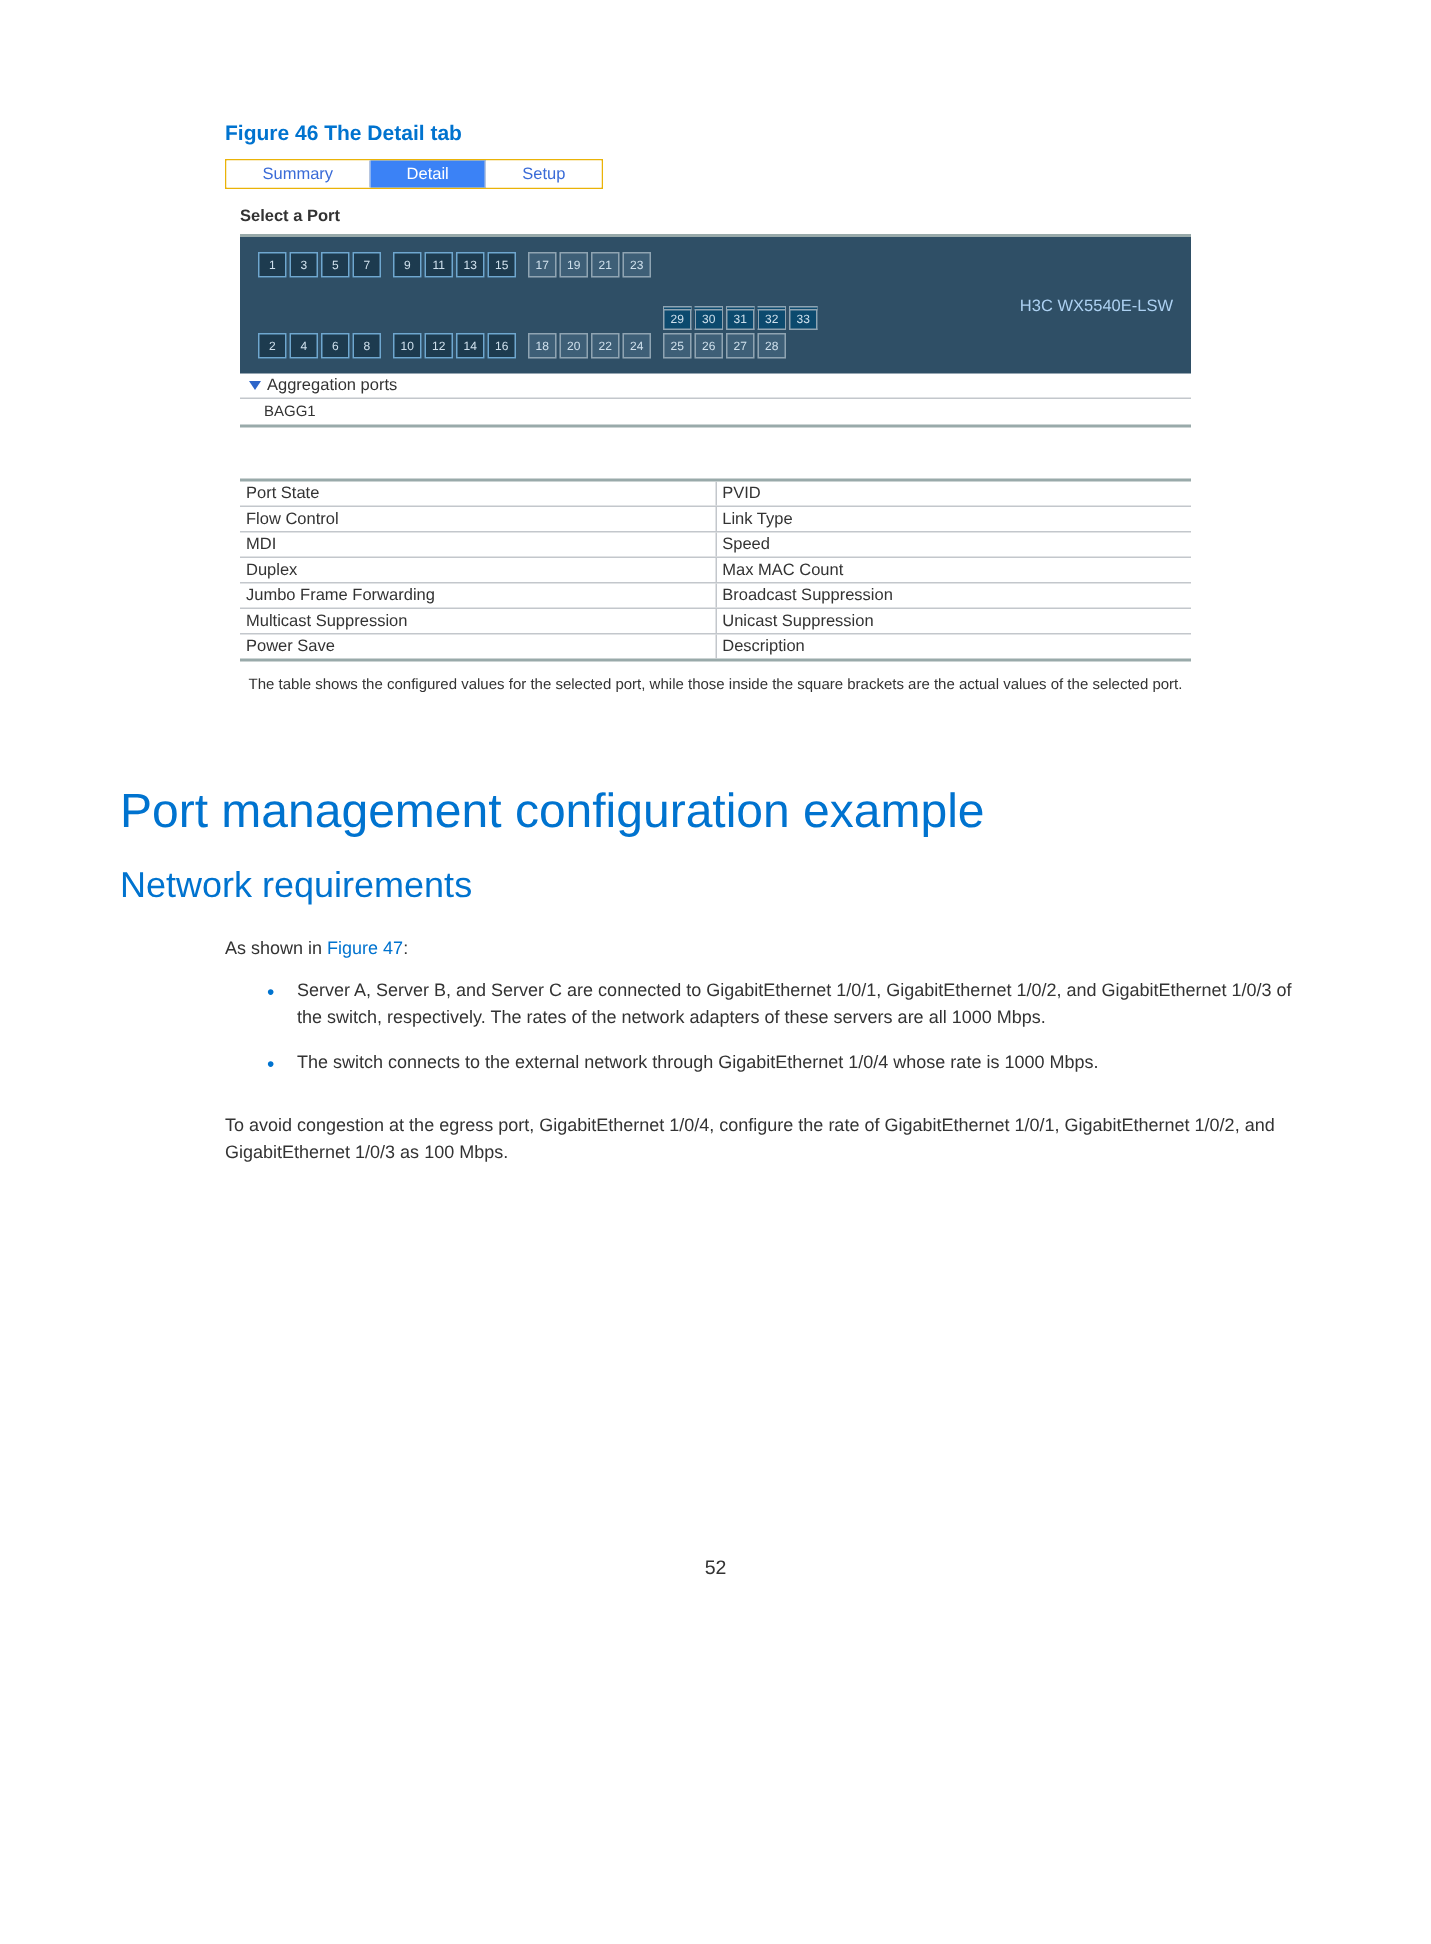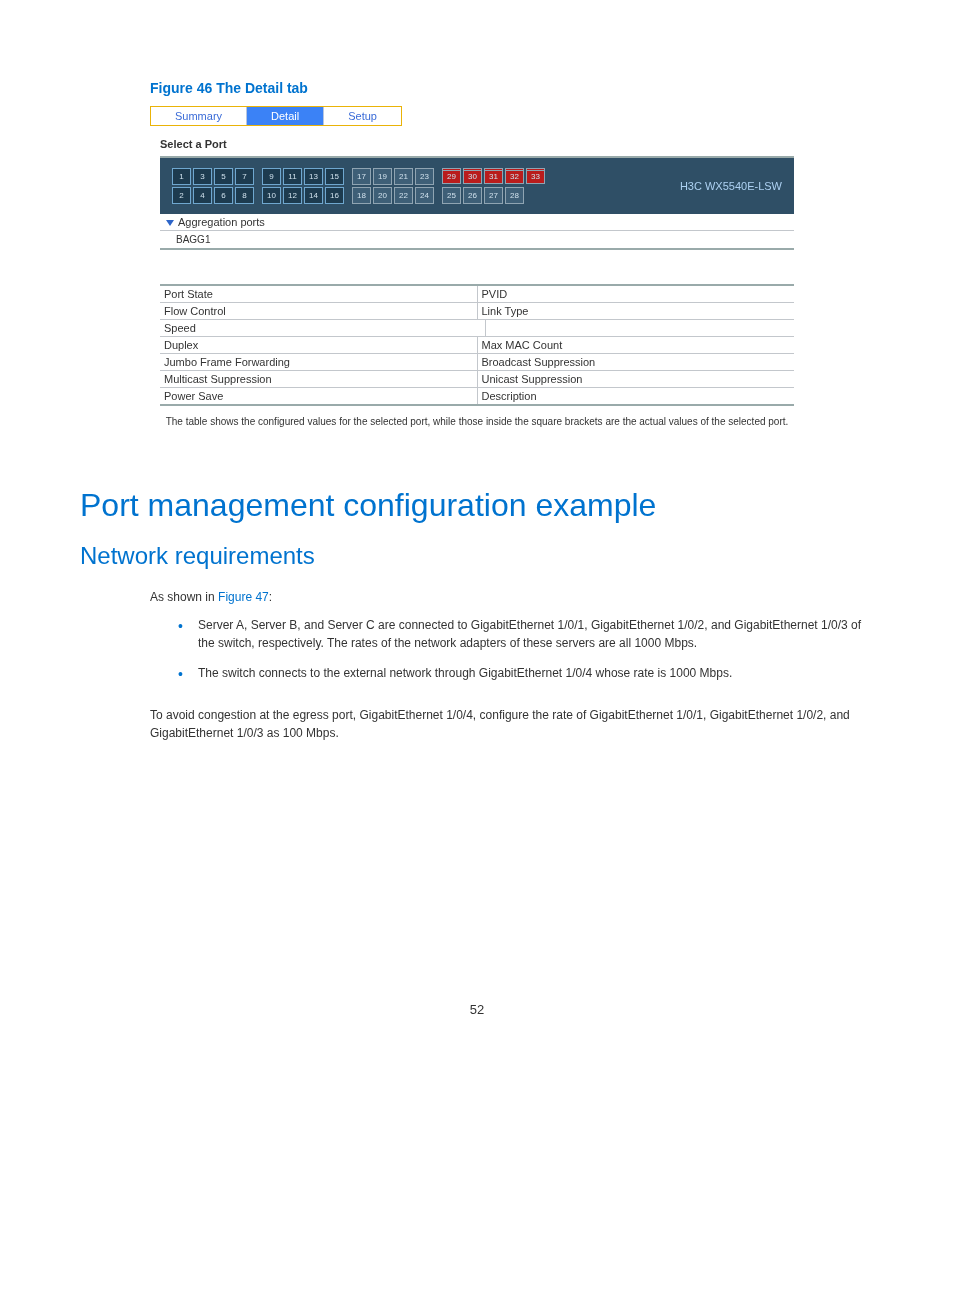--- a/index.html
+++ b/index.html
@@ -68,23 +68,23 @@
     color: #cfe0ec;
     font-size: 8px;
     text-align: center;
     line-height: 15px;
   }
   .port-num.lit {
     background: #1d3b4f;
     border-color: #6fa7cf;
   }
   .port-num.sfp {
-    background: #b91c1c;
+    background: #0c4a6e;
     border-top: 3px double #8fa4b2;
-    line-height: 12px; height: 12px;
+    line-height: 12px; height: 12px; margin-top: 36px;
   }
   .dev-label {
     color: #add1f2;
     font-size: 11px;
     white-space: nowrap;
   }
   .agg-header {
     font-size: 11px;
     color: #333;
     padding: 2px 6px;
@@ -249,20 +249,21 @@
   <div class="prop-table" id="prop-table">
       <div class="prop-row">
         <div class="prop-cell">Port State</div>
         <div class="prop-cell">PVID</div>
       </div>
       <div class="prop-row">
         <div class="prop-cell">Flow Control</div>
         <div class="prop-cell">Link Type</div>
       </div>
       <div class="prop-row">
+        <div class="prop-cell">MDI</div>
         <div class="prop-cell">Speed</div>
       </div>
       <div class="prop-row">
         <div class="prop-cell">Duplex</div>
         <div class="prop-cell">Max MAC Count</div>
       </div>
       <div class="prop-row">
         <div class="prop-cell">Jumbo Frame Forwarding</div>
         <div class="prop-cell">Broadcast Suppression</div>
       </div>

